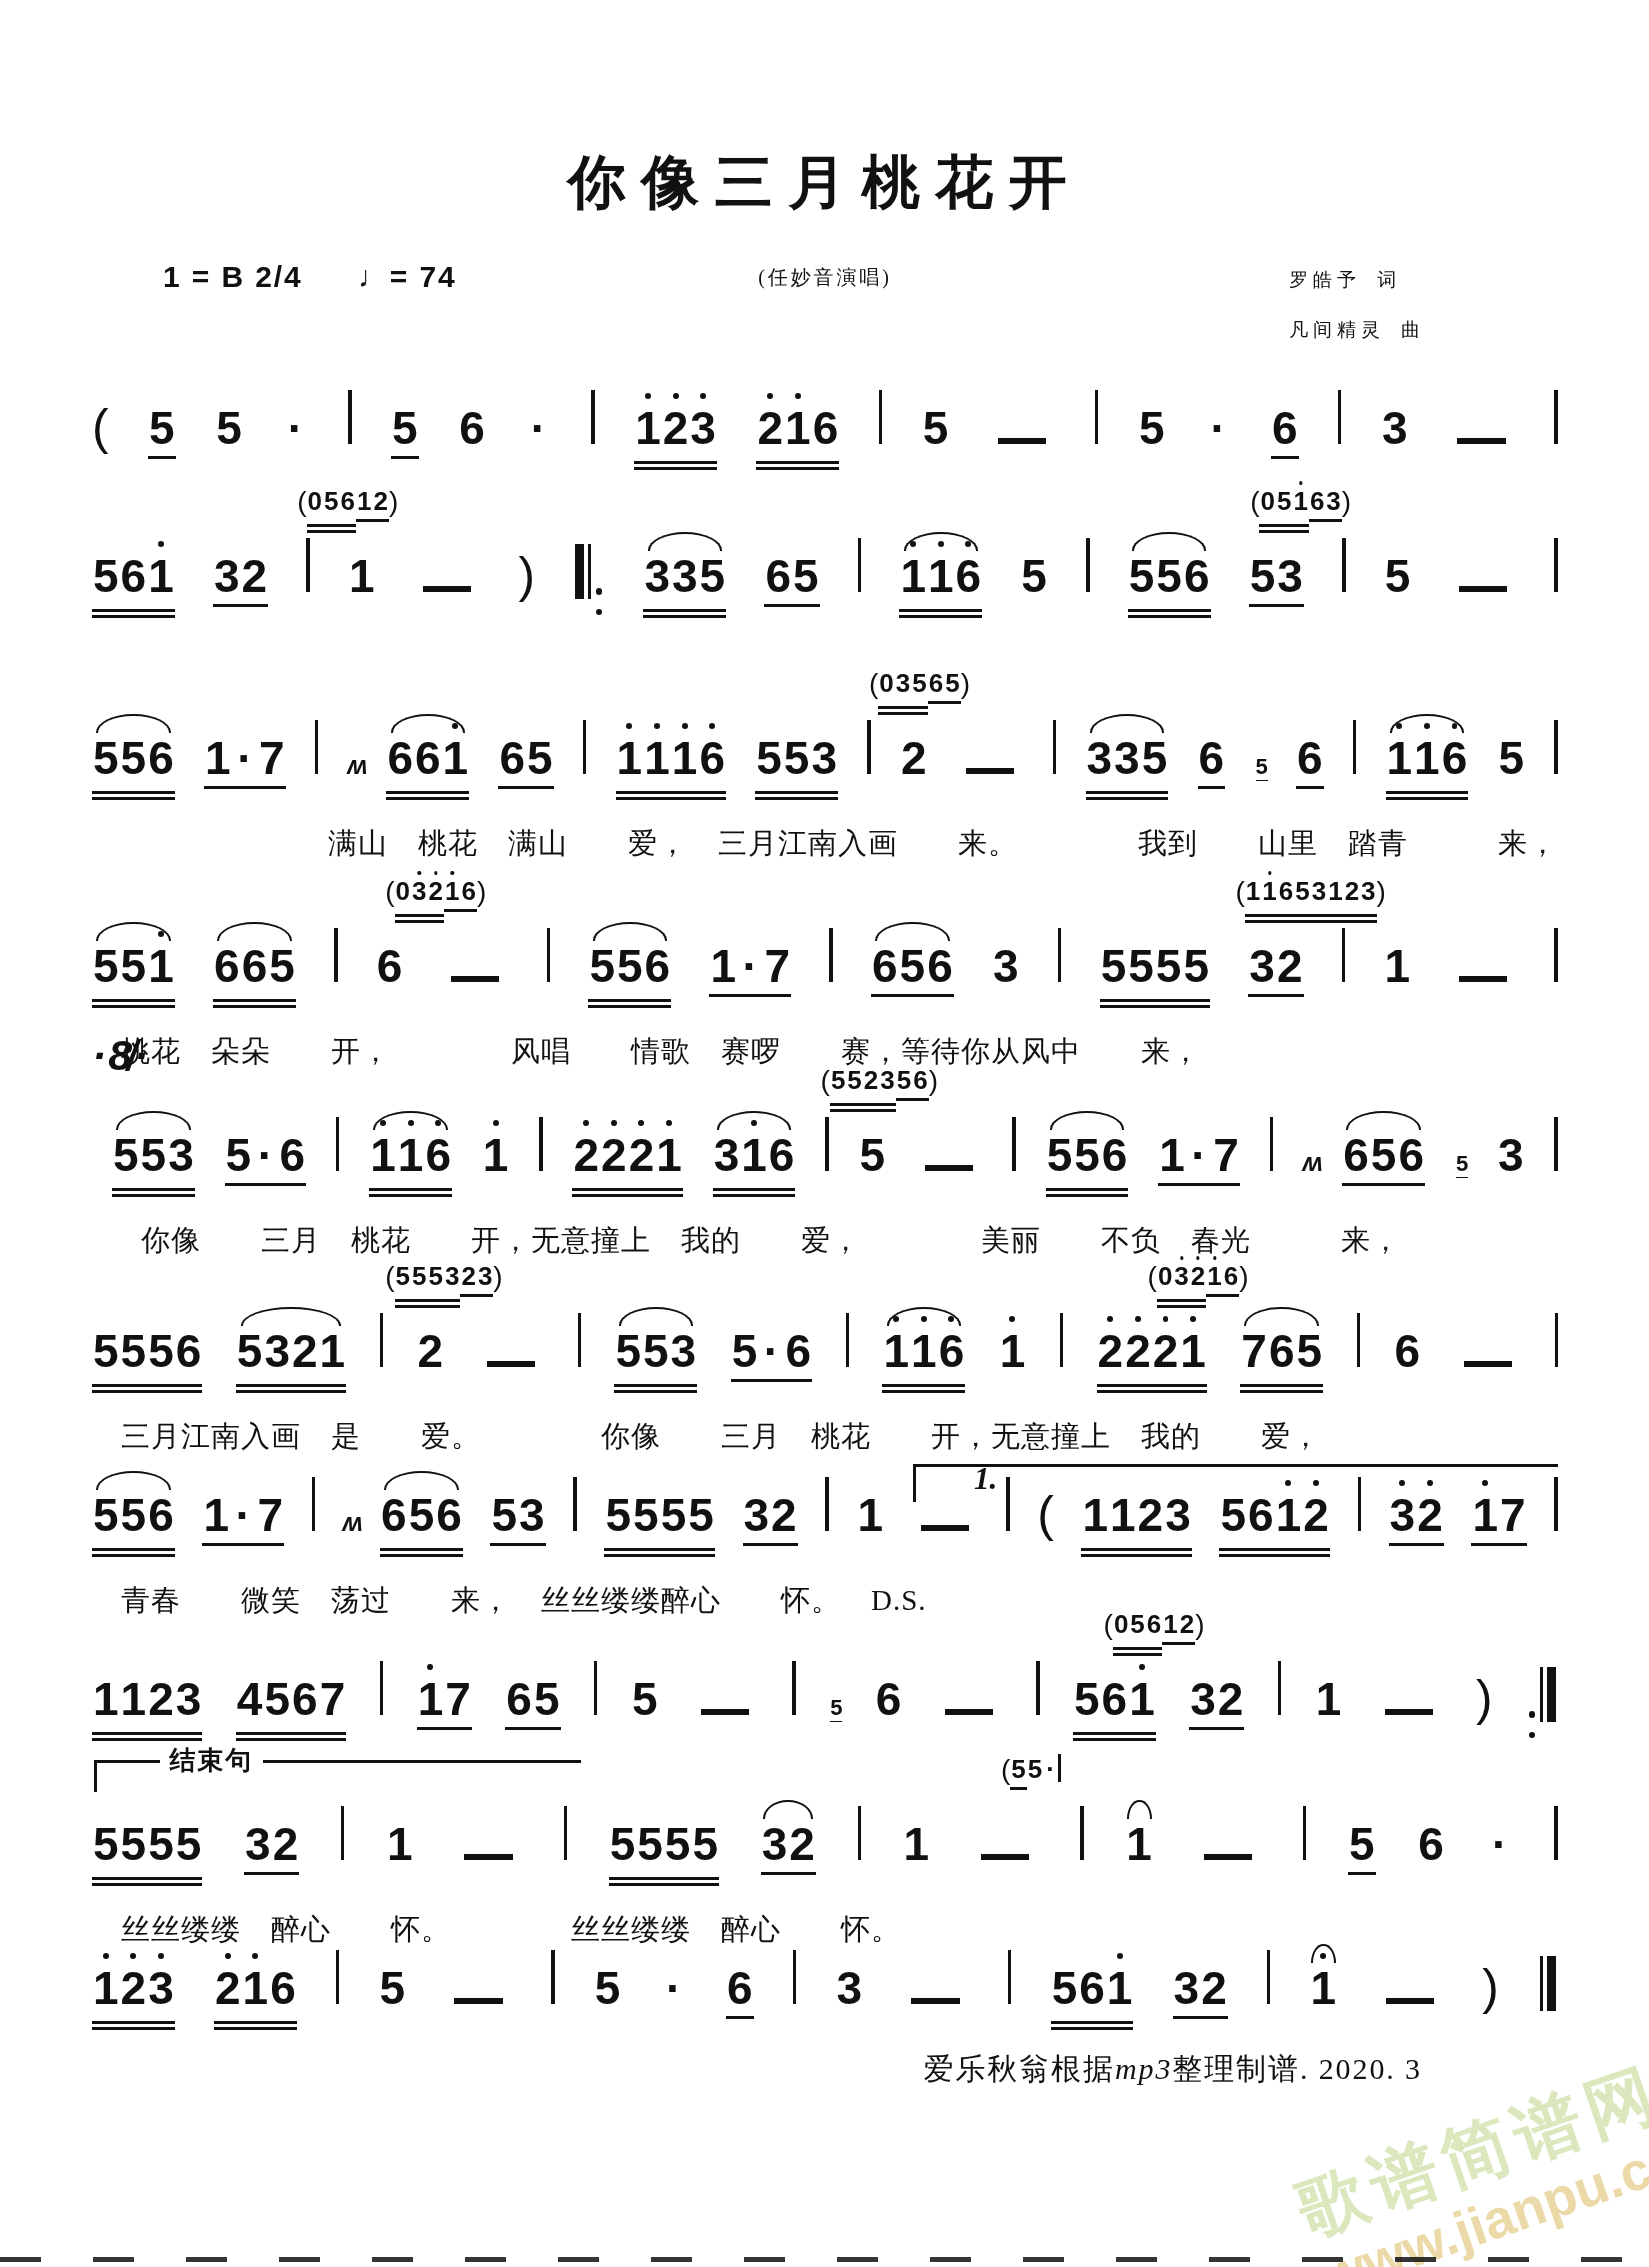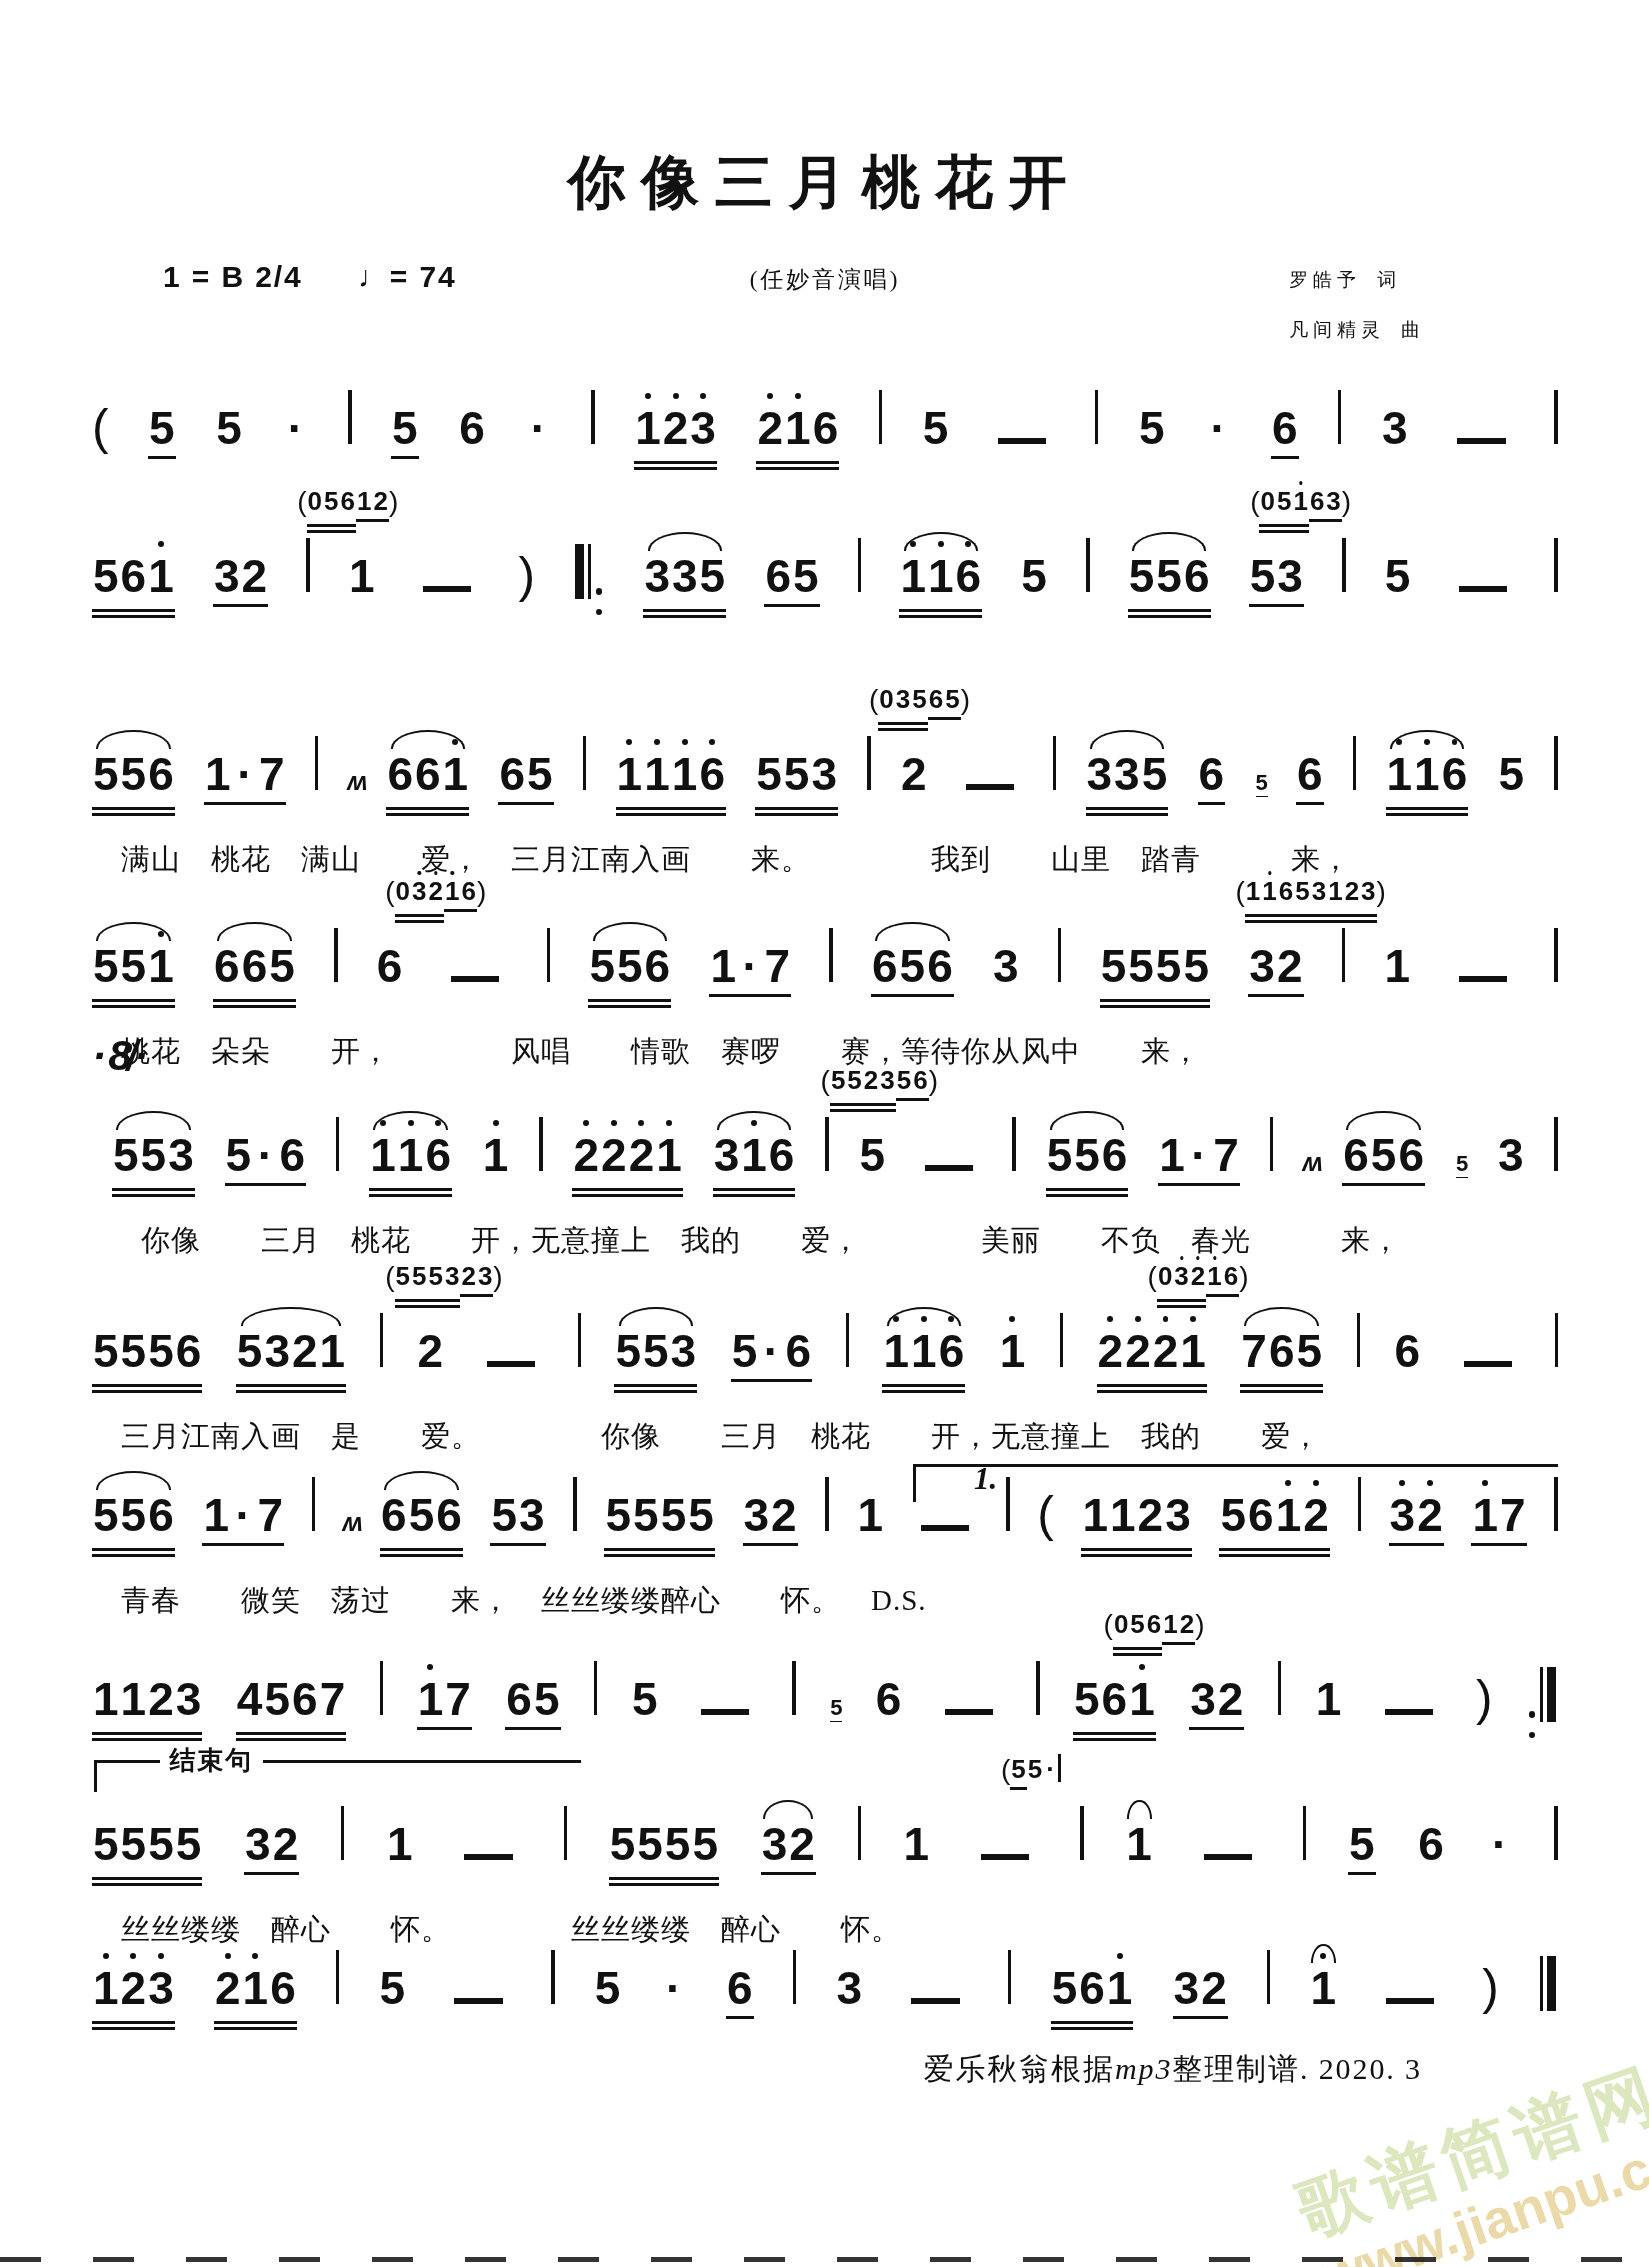--- a/index.html
+++ b/index.html
@@ -13,32 +13,32 @@
     font-family:"DejaVu Serif", serif; font-weight:700; font-size:58px;
     letter-spacing:15.5px;
   }
   .meta-left{
     position:absolute; top:260px; left:163px; font-size:30px; font-weight:700;
     letter-spacing:1.9px;
   }
   .meta-left .tempo{margin-left:45px; font-weight:700;}
   .performer{
     position:absolute; top:264px; left:0; width:100%; text-align:center;
-    font-size:23px; letter-spacing:2.9px; font-family:"Liberation Serif", serif;
+    font-size:20px; letter-spacing:2.9px; font-family:"Liberation Serif", serif;
   }
   .credits{
     position:absolute; top:256px; right:225px; text-align:left;
     font-size:19px; line-height:50px; letter-spacing:4.9px;
     font-family:Liberation Mono, monospace;
   }
   
   #score .system{position:absolute; left:92px; right:92px; height:209px;}
   #score .system:nth-of-type(1){top:338px;}
   #score .system:nth-of-type(2){top:486px;}
-  #score .system:nth-of-type(3){top:684px;}
+  #score .system:nth-of-type(3){top:668px;text-align:right;}
   #score .system:nth-of-type(4){top:876px;}
   #score .system:nth-of-type(5){top:1065px;margin-left:20px;}
   #score .system:nth-of-type(6){top:1261px;}
   #score .system:nth-of-type(7){top:1425px;}
   #score .system:nth-of-type(8){top:1609px;}
   #score .system:nth-of-type(9){top:1754px;}
   #score .system:nth-of-type(10){top:1898px;}
   .pre{position:relative; height:52px; font-size:26px; font-weight:700;}
   .anno{position:absolute; top:0; white-space:nowrap;}
   .anno .bar{height:1.05em;}

